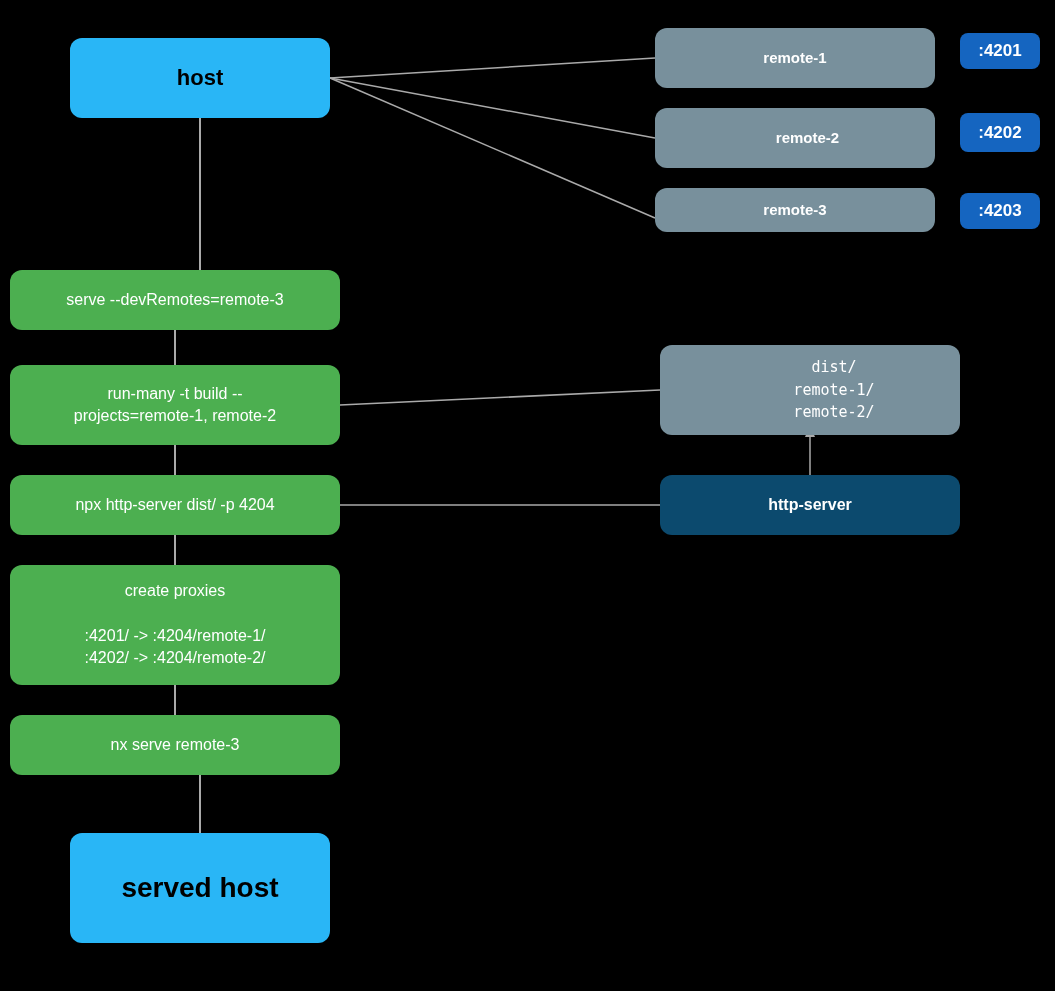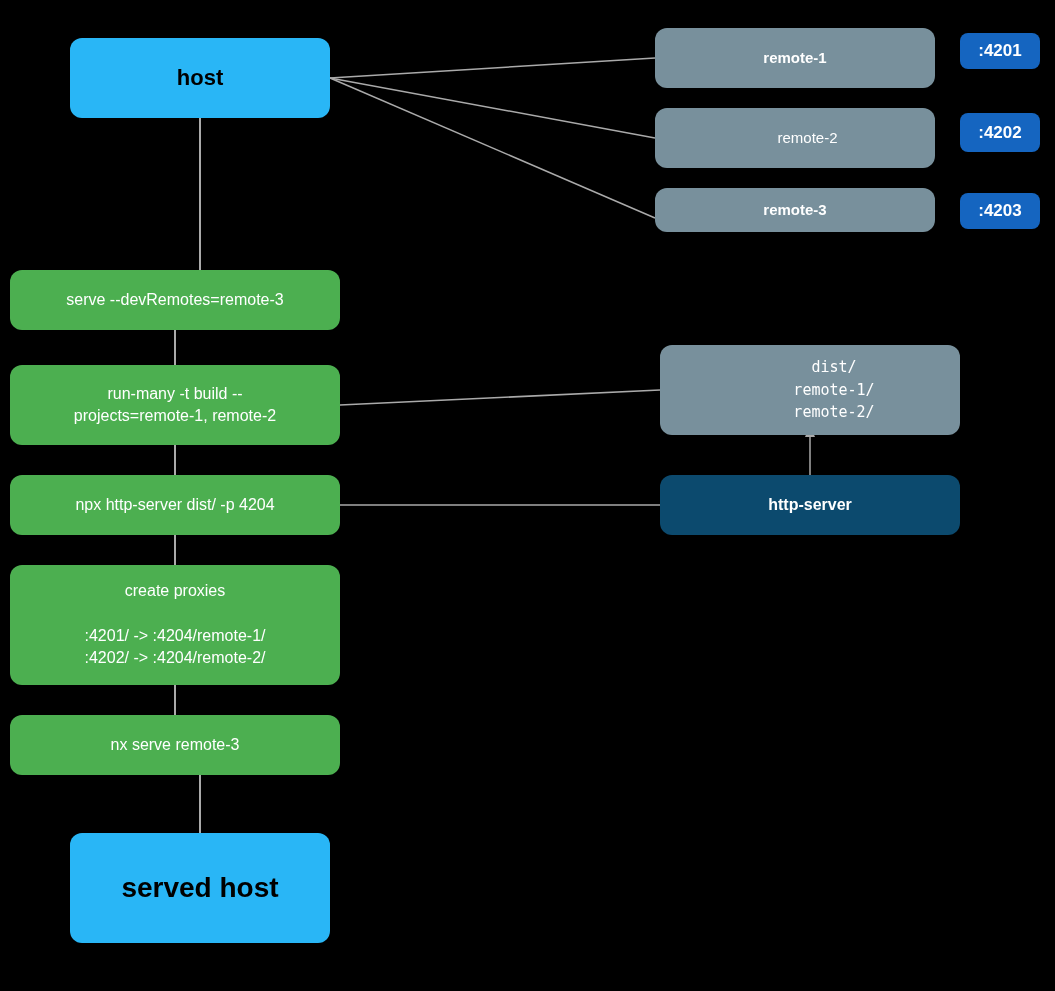--- a/index.html
+++ b/index.html
@@ -114,21 +114,21 @@
 
   <div class="node node-blue" style="left:70px; top:38px; width:260px; height:80px;">
     <span>host</span>
   </div>
 
   <div class="node node-gray" style="left:655px; top:28px; width:280px; height:60px;">
     <span style="font-weight:bold;">remote-1</span>
   </div>
 
   <div class="node node-gray" style="left:655px; top:108px; width:280px; height:60px;">
-    <span style="font-weight:normal;margin-left:25px;">remote-2</span>
+    <span style="font-weight:bold;margin-left:25px;">remote-2</span>
   </div>
 
   <div class="node node-gray" style="left:655px; top:188px; width:280px; height:44px;">
     <span style="font-weight:bold;">remote-3</span>
   </div>
 
   <div class="port-badge" style="left:960px; top:33px; width:80px; height:36px;">
     <span>:4201</span>
   </div>
   <div class="port-badge" style="left:960px; top:113px; width:80px; height:39px;">

